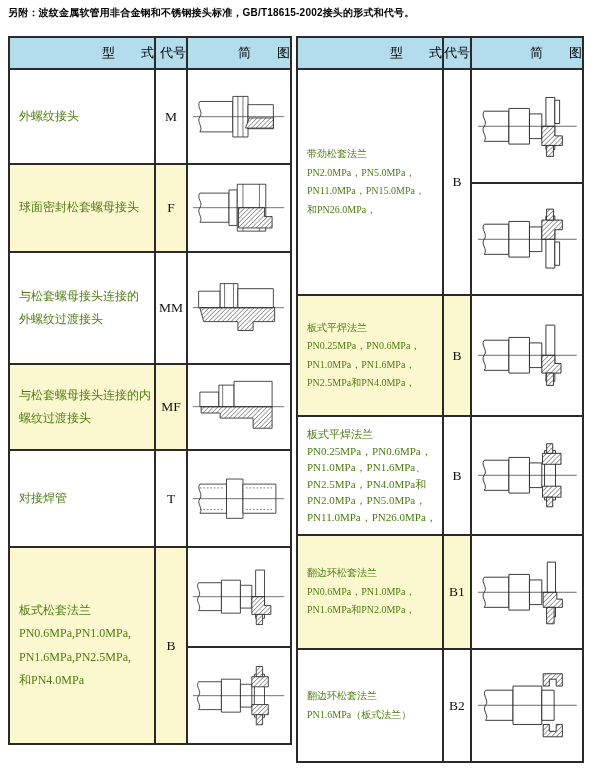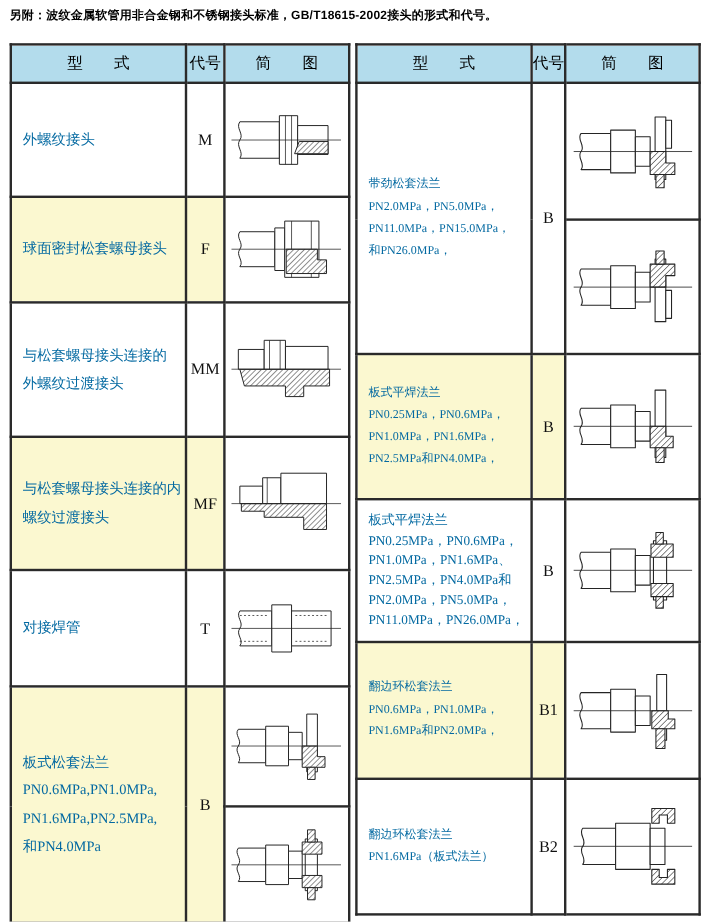--- a/index.html
+++ b/index.html
@@ -9,25 +9,25 @@
   }
   .caption{
     position:absolute;left:8px;top:6px;width:584px;
     font-size:10px;font-weight:bold;letter-spacing:.2px;white-space:nowrap;
   }
   .tables{position:absolute;left:8px;top:36px;display:flex;gap:4px;align-items:flex-start}
   table.tbl{border-collapse:collapse;table-layout:fixed;background:#fff;border:2px solid #161616}
   .tbl th,.tbl td{border:2px solid #2a2a2a;padding:0;overflow:hidden}
   .tbl th{
     background:var(--hdr,#b3dcec);height:30px;font-weight:normal;
-    font-family:"Liberation Serif",serif;font-size:13px;text-align:center;
+    font-family:"Liberation Serif",serif;font-size:13px;text-align:right;
   }
   td.type{
     font-family:"Liberation Serif",serif;font-size:12px;line-height:1.95;
-    vertical-align:middle;white-space:pre-line;padding:3px 0 3px 9px;color:#0369a1;
+    vertical-align:middle;white-space:pre-line;padding:3px 0 3px 9px;color:#4d7c0f;
   }
   .rt td.type{font-size:10px;line-height:1.85}
   .rt td.type.tight{font-size:11px;line-height:1.5}
   td.code{
     text-align:center;vertical-align:middle;
     font-family:"Liberation Serif",serif;font-size:13.5px;color:#101010;
   }
   td.hl{background:var(--hl,#fbf8d0)}
   td.diag{vertical-align:middle;text-align:center;padding:2px;background:#fff}
   td.diag svg{display:block;width:97%;height:96%;margin:0 auto}
@@ -100,21 +100,21 @@
                 <path d="M14 50H132V72H98V86H74V72H20z" fill="url(#hch)" stroke="#242424" stroke-width="1.3" stroke-linejoin="round"></path>
                 <path d="M12 24h34v26h-34z" fill="#fff" stroke="#242424" stroke-width="1.3" stroke-linejoin="round"></path>
                 <path d="M46 12h28v38h-28z" fill="#fff" stroke="#242424" stroke-width="1.3" stroke-linejoin="round"></path>
                 <line x1="53" y1="12" x2="53" y2="50" stroke="#242424" stroke-width="1"></line>
                 <line x1="67" y1="12" x2="67" y2="50" stroke="#242424" stroke-width="1"></line>
                 <path d="M74 20h56v30h-56z" fill="#fff" stroke="#242424" stroke-width="1.3" stroke-linejoin="round"></path>
                 <line x1="3" y1="50" x2="147" y2="50" stroke="#242424" stroke-width="1"></line>
               </svg>
             </td>
       </tr>
-      <tr style="height:111px">
+      <tr style="height:86px">
         <td class="type hl">与松套螺母接头连接的内
 螺纹过渡接头</td>
         <td class="code hl">MF</td>
         <td class="diag">
               <svg viewBox="0 0 150 100" preserveAspectRatio="xMidYMid meet">
                 <path d="M16 50H128V84H98V68H46V60H16z" fill="url(#hch)" stroke="#242424" stroke-width="1.3" stroke-linejoin="round"></path>
                 <path d="M14 27h30v23h-30z" fill="#fff" stroke="#242424" stroke-width="1.3" stroke-linejoin="round"></path>
                 <path d="M44 16h24v34h-24z" fill="#fff" stroke="#242424" stroke-width="1.3" stroke-linejoin="round"></path>
                 <line x1="50" y1="16" x2="50" y2="50" stroke="#242424" stroke-width="1"></line>
                 <path d="M68 10h60v40h-60z" fill="#fff" stroke="#242424" stroke-width="1.3" stroke-linejoin="round"></path>

